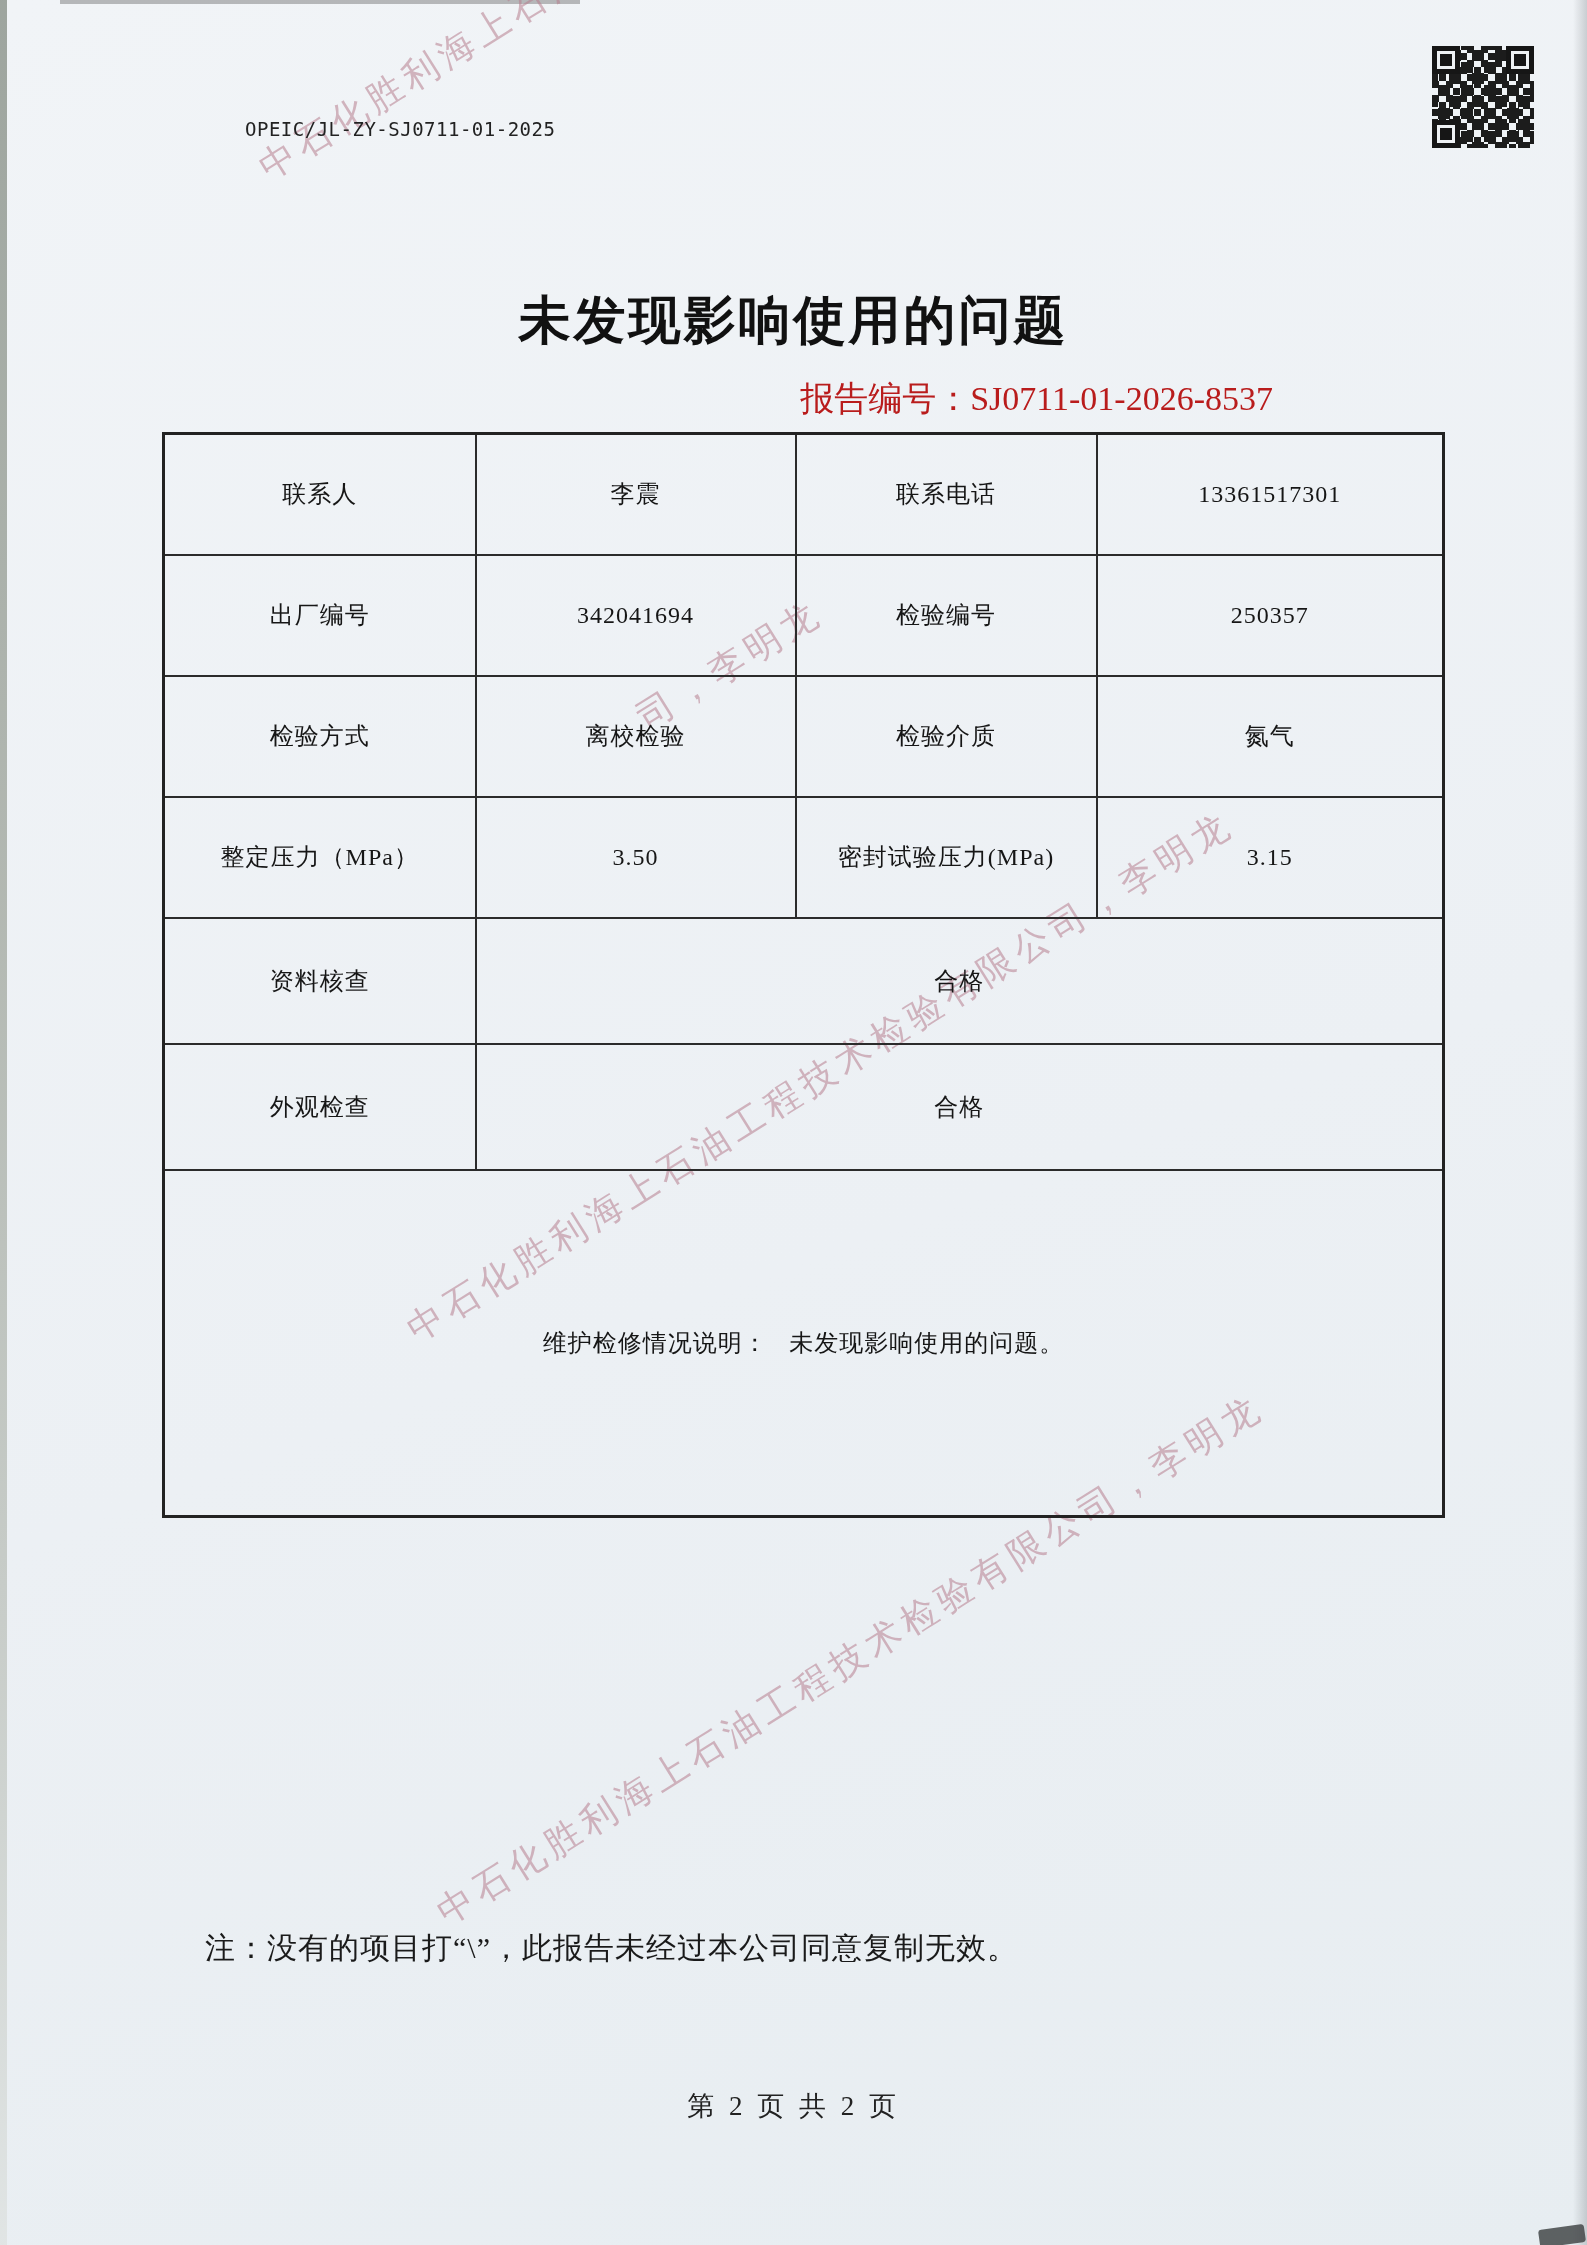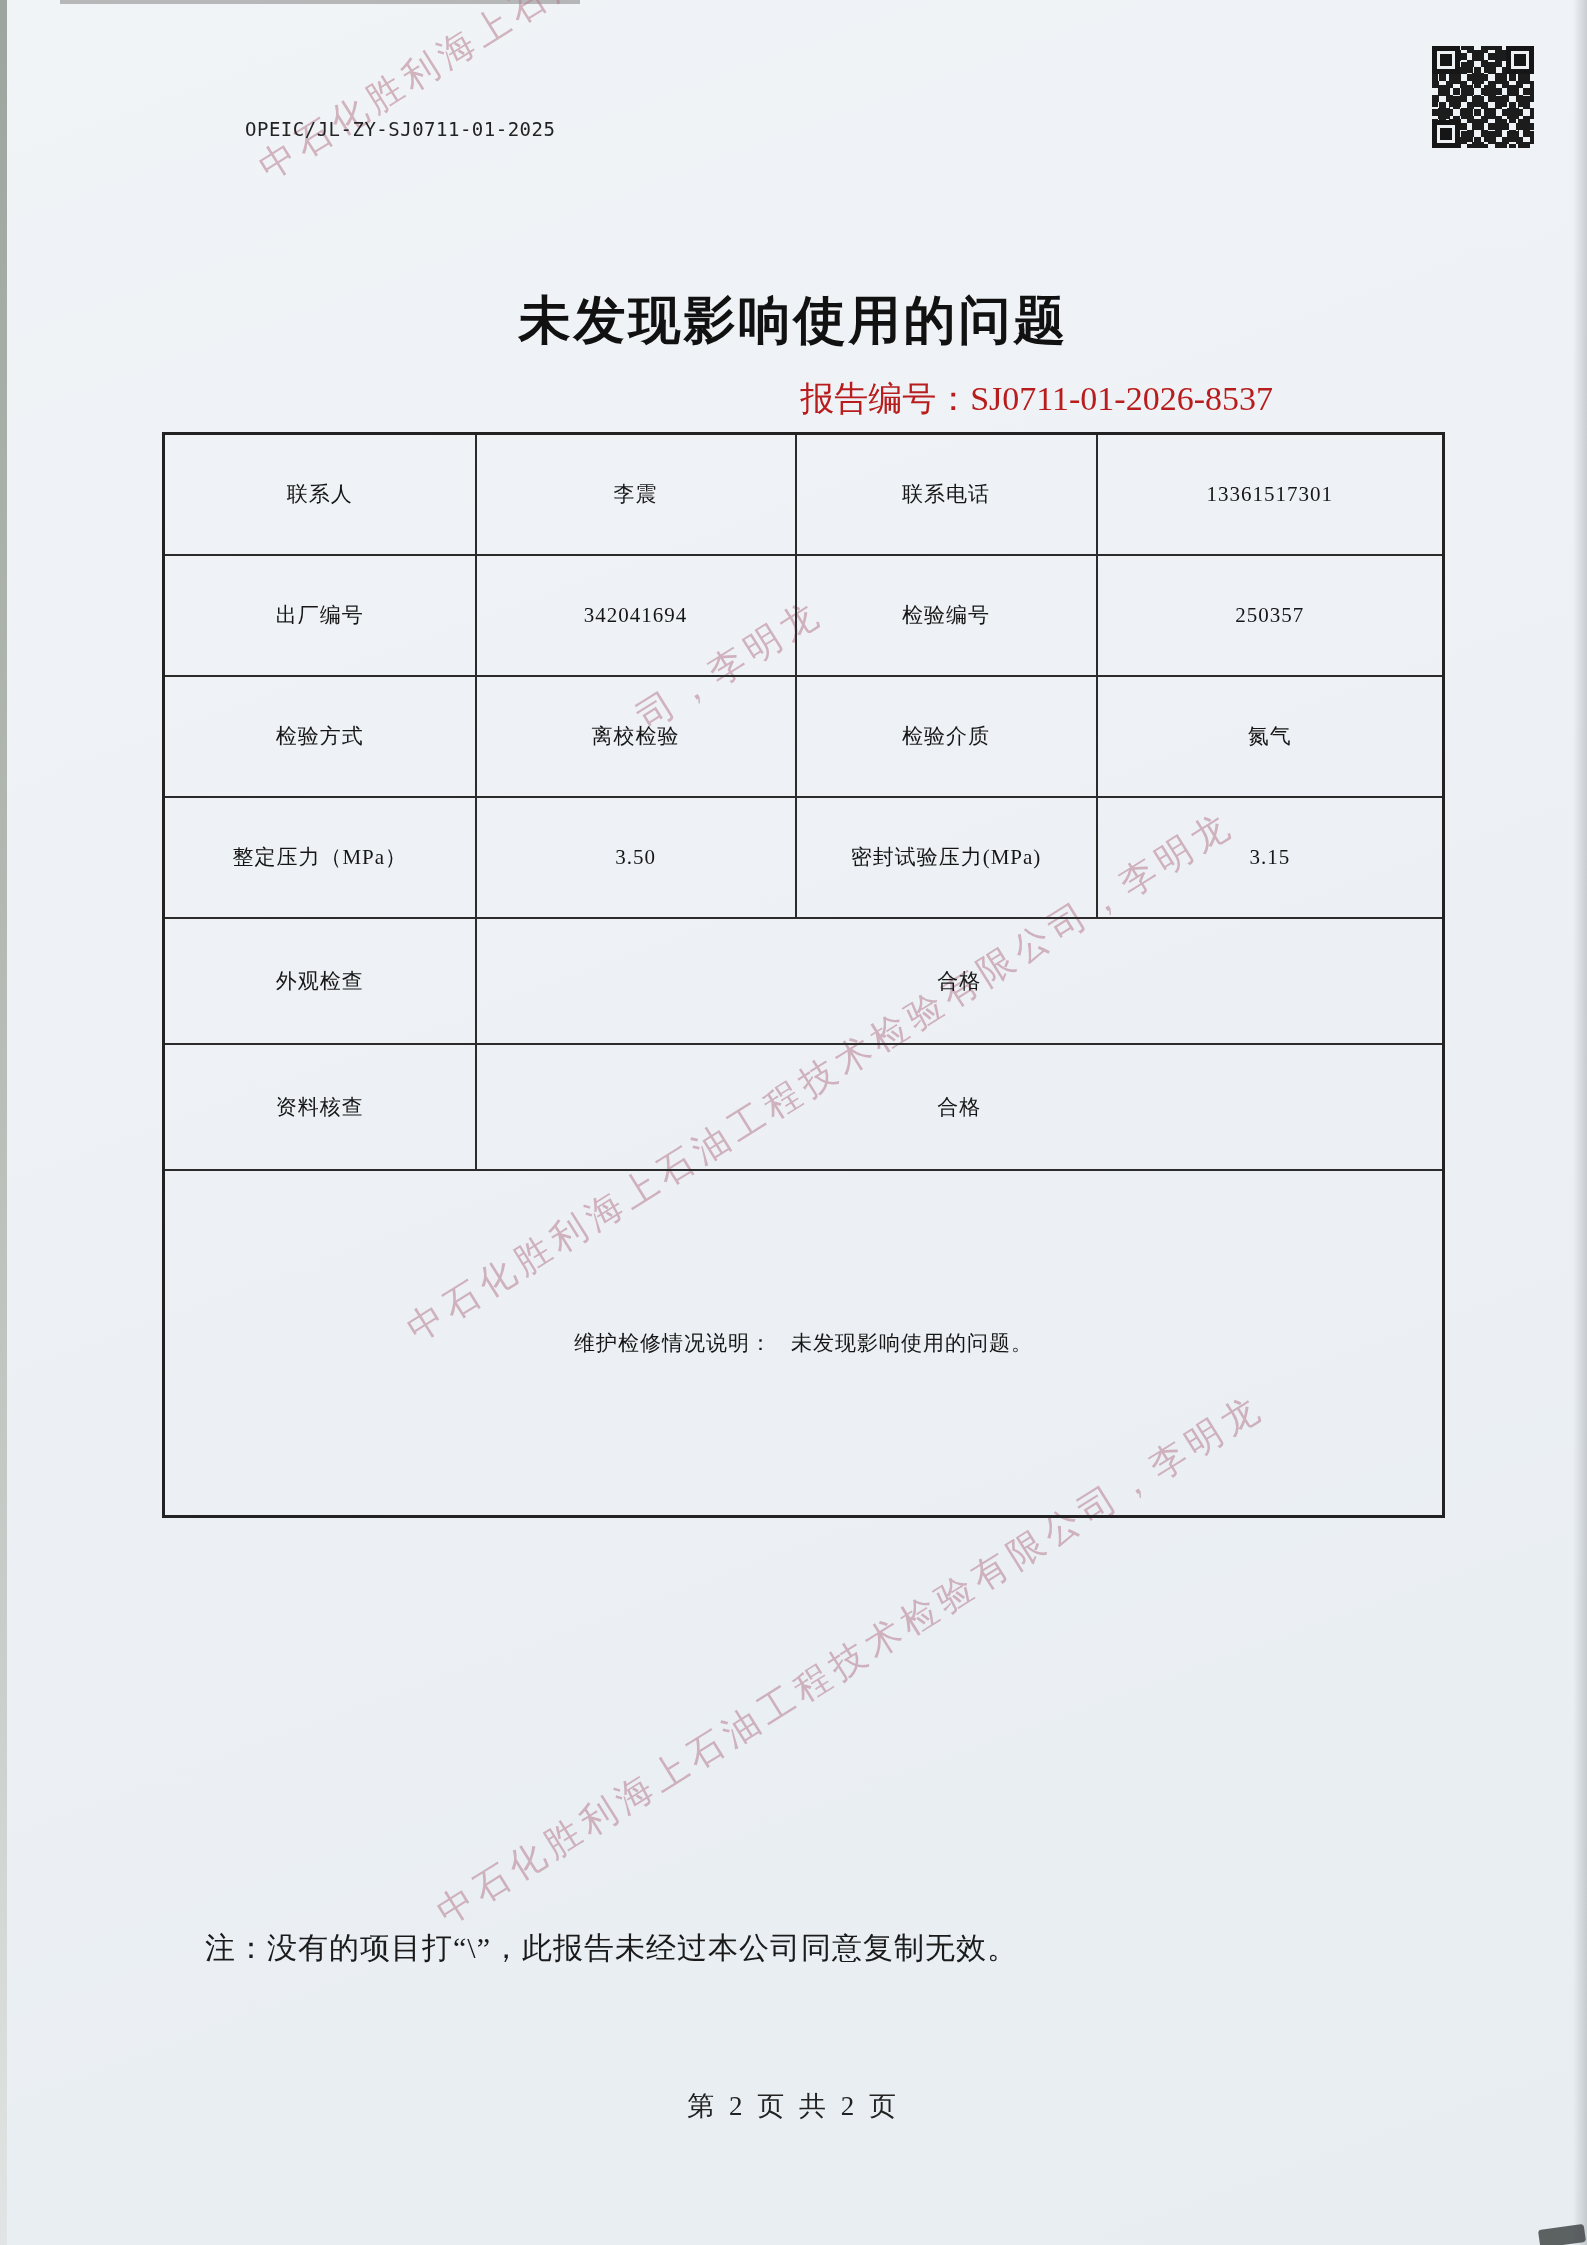--- a/index.html
+++ b/index.html
@@ -39,21 +39,21 @@
   .fp { position:absolute; width:18px; height:18px; border:5px solid #161616; background:#eef1f4; }
   .fp::after { content:""; position:absolute; left:3px; top:3px; width:12px; height:12px; background:#161616; }
   .fp.tl { left:0; top:0; } .fp.tr { right:0; top:0; } .fp.bl { left:0; bottom:0; }
 
   .title { position:absolute; left:0; top:286px; width:1587px; text-align:center;
     font-size:52px; font-weight:bold; letter-spacing:3px; color:#111; }
 
   .report-no { position:absolute; right:314px; top:376px; font-size:34px; color:#b91c1c; }
 
   table.rpt { position:absolute; left:162px; top:432px; width:1280px;
-    border-collapse:collapse; table-layout:fixed; font-size:21px; color:#161616; }
+    border-collapse:collapse; table-layout:fixed; font-size:24px; color:#161616; }
   table.rpt td { border:2px solid #2b2b2b; text-align:center; vertical-align:middle;
     padding:0; letter-spacing:1px; overflow:hidden; }
   table.rpt { border:3px solid #222; }
   tr.r1 { height:121px; } tr.r2 { height:126px; } tr.r3 { height:347px; }
   td.remark-cell { text-align:left; vertical-align:top; padding:26px 20px; }
   td.remark-cell .gap { margin-right:0.9em; }
 
   .note { position:absolute; left:205px; top:1928px; font-size:30px; letter-spacing:1px; color:#1a1a1a; }
   .footer { position:absolute; left:0; top:2088px; width:1587px; text-align:center;
     font-size:27px; letter-spacing:4px; color:#222; }
@@ -106,25 +106,25 @@
       <td>检验介质</td>
       <td>氮气</td>
     </tr>
     <tr class="r1">
       <td>整定压力（MPa）</td>
       <td>3.50</td>
       <td>密封试验压力(MPa)</td>
       <td>3.15</td>
     </tr>
     <tr class="r2">
-      <td>外观检查</td>
+      <td>资料核查</td>
       <td colspan="3">合格</td>
     </tr>
     <tr class="r2">
-      <td>资料核查</td>
+      <td>外观检查</td>
       <td colspan="3">合格</td>
     </tr>
     <tr class="r3">
       <td colspan="4" class="remark-cell">
         <span class="gap">维护检修情况说明：</span><span>未发现影响使用的问题。</span>
       </td>
     </tr>
   </tbody>
 </table>
 

